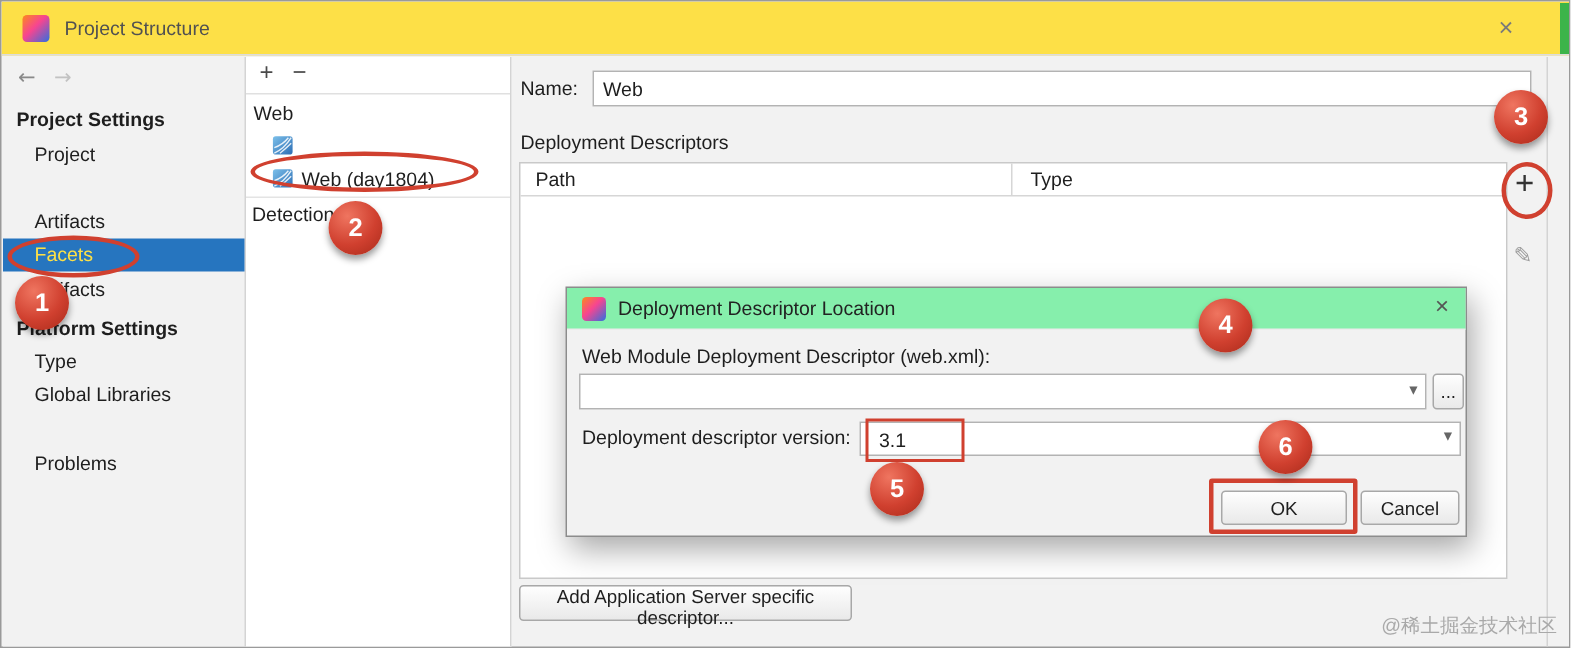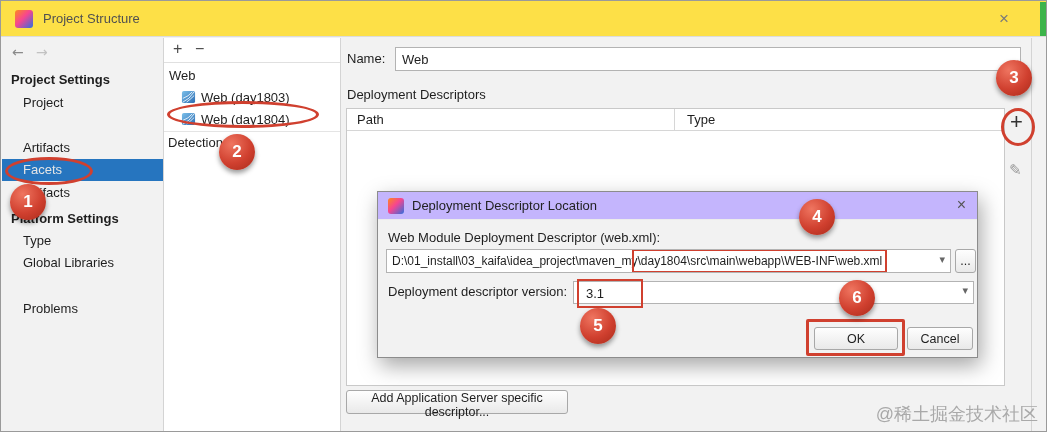--- a/index.html
+++ b/index.html
@@ -12,21 +12,21 @@
 .app-icon{position:absolute;left:14px;top:9px;width:18px;height:18px;border-radius:3px;background:linear-gradient(135deg,#fc8a1d 0%,#f74590 45%,#2e6fe0 100%)}
 .win-title{position:absolute;left:42px;top:10px;color:#515151}
 .win-close{position:absolute;left:998px;top:8px;font-size:17px;color:#7a7a7a;cursor:pointer}
 .green-strip{position:absolute;left:1039px;top:1px;width:7px;height:34px;background:var(--green,#3cb44a)}
 
 
 .sidebar{position:absolute;left:1px;top:37px;width:162px;height:394px;border-right:1px solid #d4d4d4;background:#f2f2f2}
 .nav-arrow{position:absolute;font-family:"DejaVu Sans",sans-serif;font-size:14px;cursor:pointer}
 .side-header{position:absolute;left:0;width:100%;height:22px;line-height:22px;padding-left:9px;font-weight:bold;white-space:nowrap}
 .side-item{position:absolute;left:0;width:100%;height:22px;line-height:22px;padding-left:21px;cursor:pointer;white-space:nowrap}
-.side-item.selected{background:var(--selection,#2675bf);color:#e5e5e5}
+.side-item.selected{background:var(--selection,#2675bf);color:#fde047}
 
 
 .tree-panel{position:absolute;left:163px;top:37px;width:177px;height:394px;background:#fff;border-right:1px solid #d4d4d4}
 .tree-toolbar{position:absolute;left:0;top:0;width:100%;height:25px;border-bottom:1px solid #e0e0e0}
 .tb-btn{position:absolute;top:2px;font-size:16px;color:#4a4a4a;cursor:pointer}
 .tree-root{position:absolute;left:5px;top:28px;height:20px;line-height:20px}
 .tree-item{position:absolute;left:0;width:100%;height:21px;line-height:21px;cursor:pointer}
 .web-icon{position:absolute;left:17px;top:2px;width:15px;height:15px}
 .t-label{position:absolute;left:37px;white-space:nowrap}
 .detection{position:absolute;left:0;top:93px;width:100%;height:22px;line-height:22px;padding-left:4px;border-top:1px solid #e4e4e4}
@@ -41,37 +41,37 @@
 .th:last-child{flex:1;padding-left:12px}
 .tbody{height:255px}
 .icon-btn{position:absolute;cursor:pointer}
 .plus{font-size:22px;color:#333}
 .pencil{font-family:"DejaVu Sans",sans-serif;font-size:15px;color:#9a9a9a}
 .vdivider{position:absolute;left:1030px;top:37px;width:1px;height:394px;background:#d4d4d4}
 .btn{position:absolute;background:linear-gradient(#fefefe,#e9e9e9);border:1px solid #a8a8a8;border-radius:3px;font:12.5px "Liberation Sans",sans-serif;color:#1e1e1e;cursor:pointer;text-align:center}
 
 
 .dialog{position:absolute;left:376px;top:190px;width:601px;height:167px;background:#f2f2f2;border:1px solid #8c8c8c;box-shadow:3px 8px 20px rgba(0,0,0,.35);z-index:10}
-.dlg-titlebar{position:absolute;left:0;top:0;width:100%;height:28px;background:#c4b5fd;border-bottom:1px solid #ececec}
+.dlg-titlebar{position:absolute;left:0;top:0;width:100%;height:28px;background:#86efac;border-bottom:1px solid #ececec}
 .app-icon.small{left:10px;top:6px;width:16px;height:16px}
 .dlg-title{position:absolute;left:34px;top:6px;color:#222;white-space:nowrap}
 .dlg-close{position:absolute;right:11px;top:4px;font-size:16px;color:#555;cursor:pointer}
 .dlg-label{position:absolute;white-space:nowrap}
 .combo{position:absolute;background:#fff;border:1px solid #b3b3b3}
 .combo-text{position:absolute;left:5px;top:0;right:18px;height:100%;line-height:22px;font-size:12px;white-space:nowrap;overflow:hidden}
 .chev{position:absolute;right:5px;top:3px;font-family:"DejaVu Sans",sans-serif;font-size:11px;color:#666;cursor:pointer}
 .red-outline-inline{outline:2px solid var(--accent,#d0402f);outline-offset:3px}
 .version-value{position:absolute;left:8px;top:2px;line-height:19px;padding:0 34px 0 4px}
 
 
 .overlay{position:absolute;inset:0;z-index:40;pointer-events:none}
 .ellipse{position:absolute;border:3px solid var(--accent,#d0402f);border-radius:50%}
 .red-rect{position:absolute;border:3px solid var(--accent,#d0402f);border-radius:2px}
 .badge{position:absolute;width:36px;height:36px;border-radius:50%;background:radial-gradient(circle at 35% 28%,#ef7560 0%,var(--accent,#d0402f) 55%,#a82a1a 100%);color:#fff;font-size:17px;font-weight:bold;display:flex;align-items:center;justify-content:center;box-shadow:0 3px 5px rgba(0,0,0,.4)}
-.watermark{position:absolute;right:8px;bottom:5px;z-index:50;color:#a9a9a9;font-size:18px}
+.watermark{position:absolute;right:8px;bottom:5px;z-index:50;color:#a9a9a9;font-size:13px}
 </style>
 </head>
 <body>
 
 <div class="window">
 
   <svg width="0" height="0" style="position:absolute">
     <defs>
       <linearGradient id="webgrad" x1="0" y1="0" x2="1" y2="1">
         <stop offset="0" stop-color="#7cc0ea"></stop>
@@ -108,21 +108,20 @@
       <span class="tb-btn" style="left:31px">−</span>
     </div>
     <div class="tree-root">Web</div>
     <div class="tree-item" style="top:49px">
       <span class="web-icon">
         <svg width="15" height="15" viewBox="0 0 16 16">
             <rect x="1" y="2" width="14" height="13" rx="2" fill="url(#webgrad)"></rect>
             <path d="M2 14 Q9 11 14 3 M2 10 Q8 8 12 3 M6 14 Q10 11 14 7" stroke="#fff" stroke-width="1" fill="none" opacity=".85"></path>
           </svg>
       </span>
-      <span class="t-label">Web (day1803)</span>
     </div>
     <div class="tree-item" style="top:71px">
       <span class="web-icon">
         <svg width="15" height="15" viewBox="0 0 16 16">
             <rect x="1" y="2" width="14" height="13" rx="2" fill="url(#webgrad)"></rect>
             <path d="M2 14 Q9 11 14 3 M2 10 Q8 8 12 3 M6 14 Q10 11 14 7" stroke="#fff" stroke-width="1" fill="none" opacity=".85"></path>
           </svg>
       </span>
       <span class="t-label">Web (day1804)</span>
     </div>
@@ -150,21 +149,20 @@
   <div class="dialog">
     <div class="dlg-titlebar">
       <span class="app-icon small"></span>
       <span class="dlg-title">Deployment Descriptor Location</span>
       <span class="dlg-close">×</span>
     </div>
 
     <div class="dlg-label" style="left:10px;top:38px">Web Module Deployment Descriptor (web.xml):</div>
 
     <div class="combo" style="left:8px;top:57px;width:565px;height:24px">
-      <div class="combo-text"><span>D:\01_install\03_kaifa\idea_project\maven_my</span><span class="red-outline-inline">\day1804\src\main\webapp\WEB-INF\web.xml</span></div>
       <span class="chev">▾</span>
     </div>
     <button class="btn" style="left:577px;top:57px;width:21px;height:24px">...</button>
 
     <div class="dlg-label" style="left:10px;top:92px">Deployment descriptor version:</div>
     <div class="combo" style="left:195px;top:89px;width:401px;height:23px">
       <span class="version-value red-outline-inline">3.1</span>
       <span class="chev" style="top:2px">▾</span>
     </div>
 

